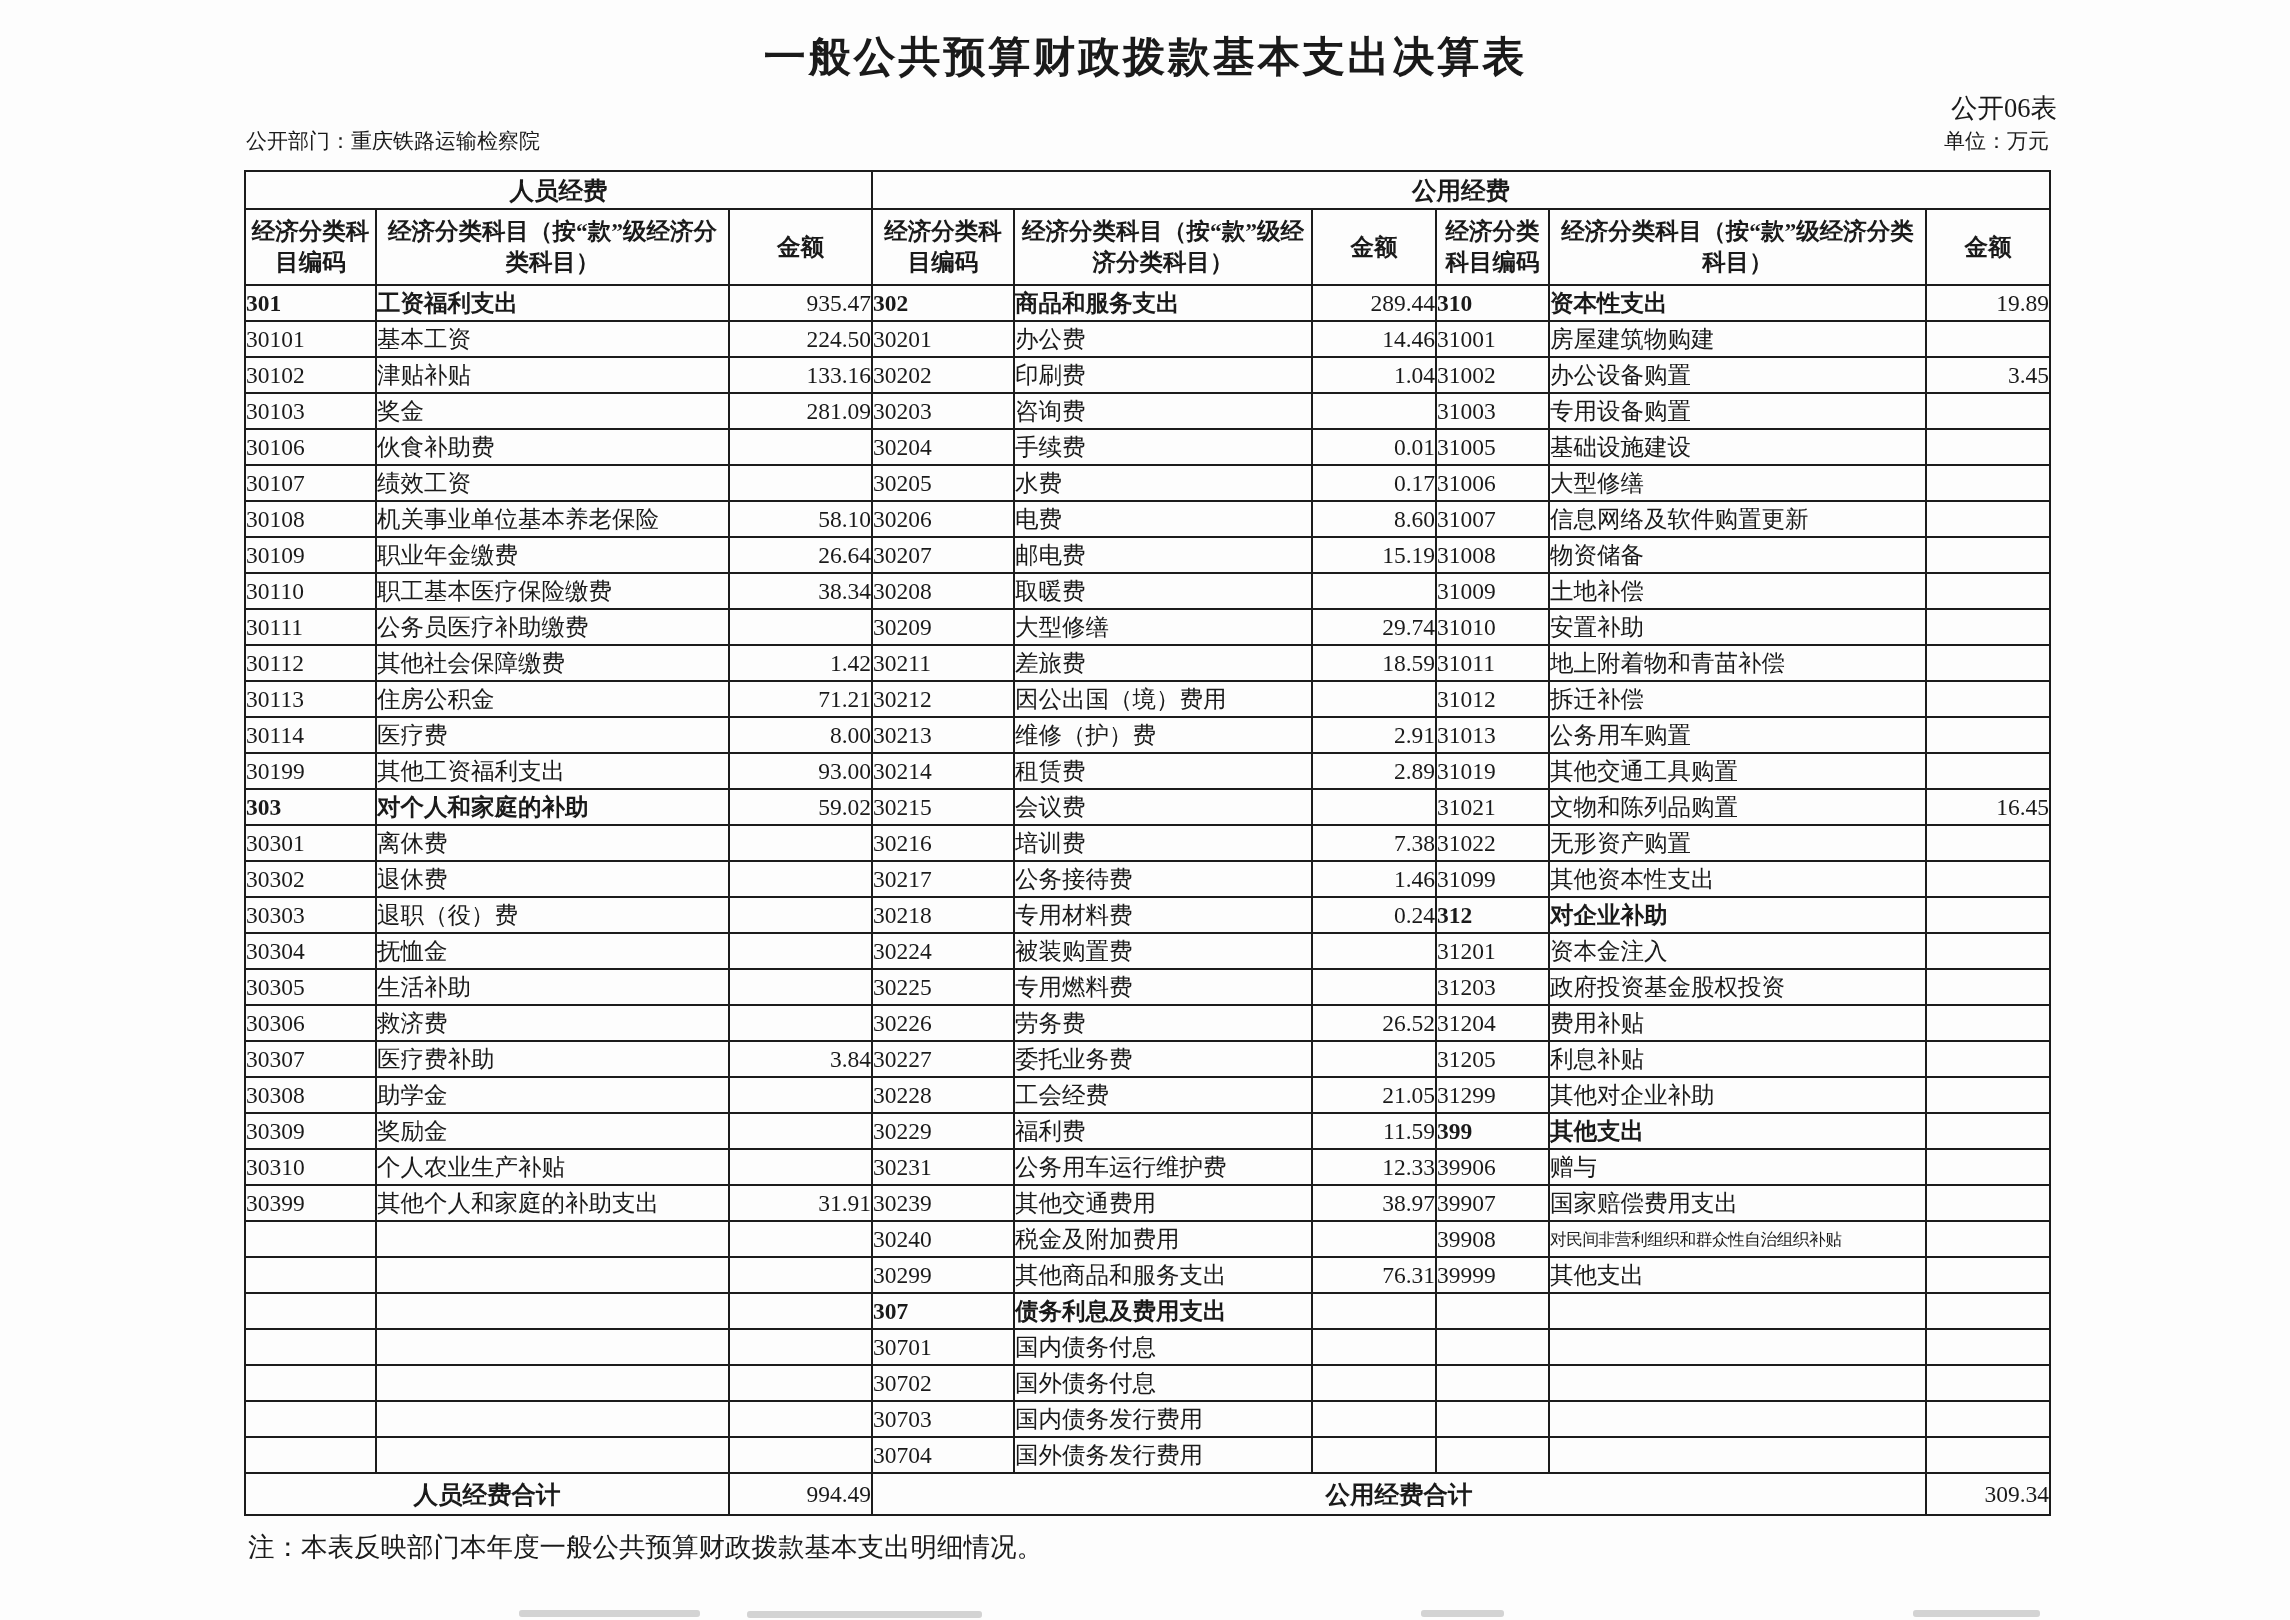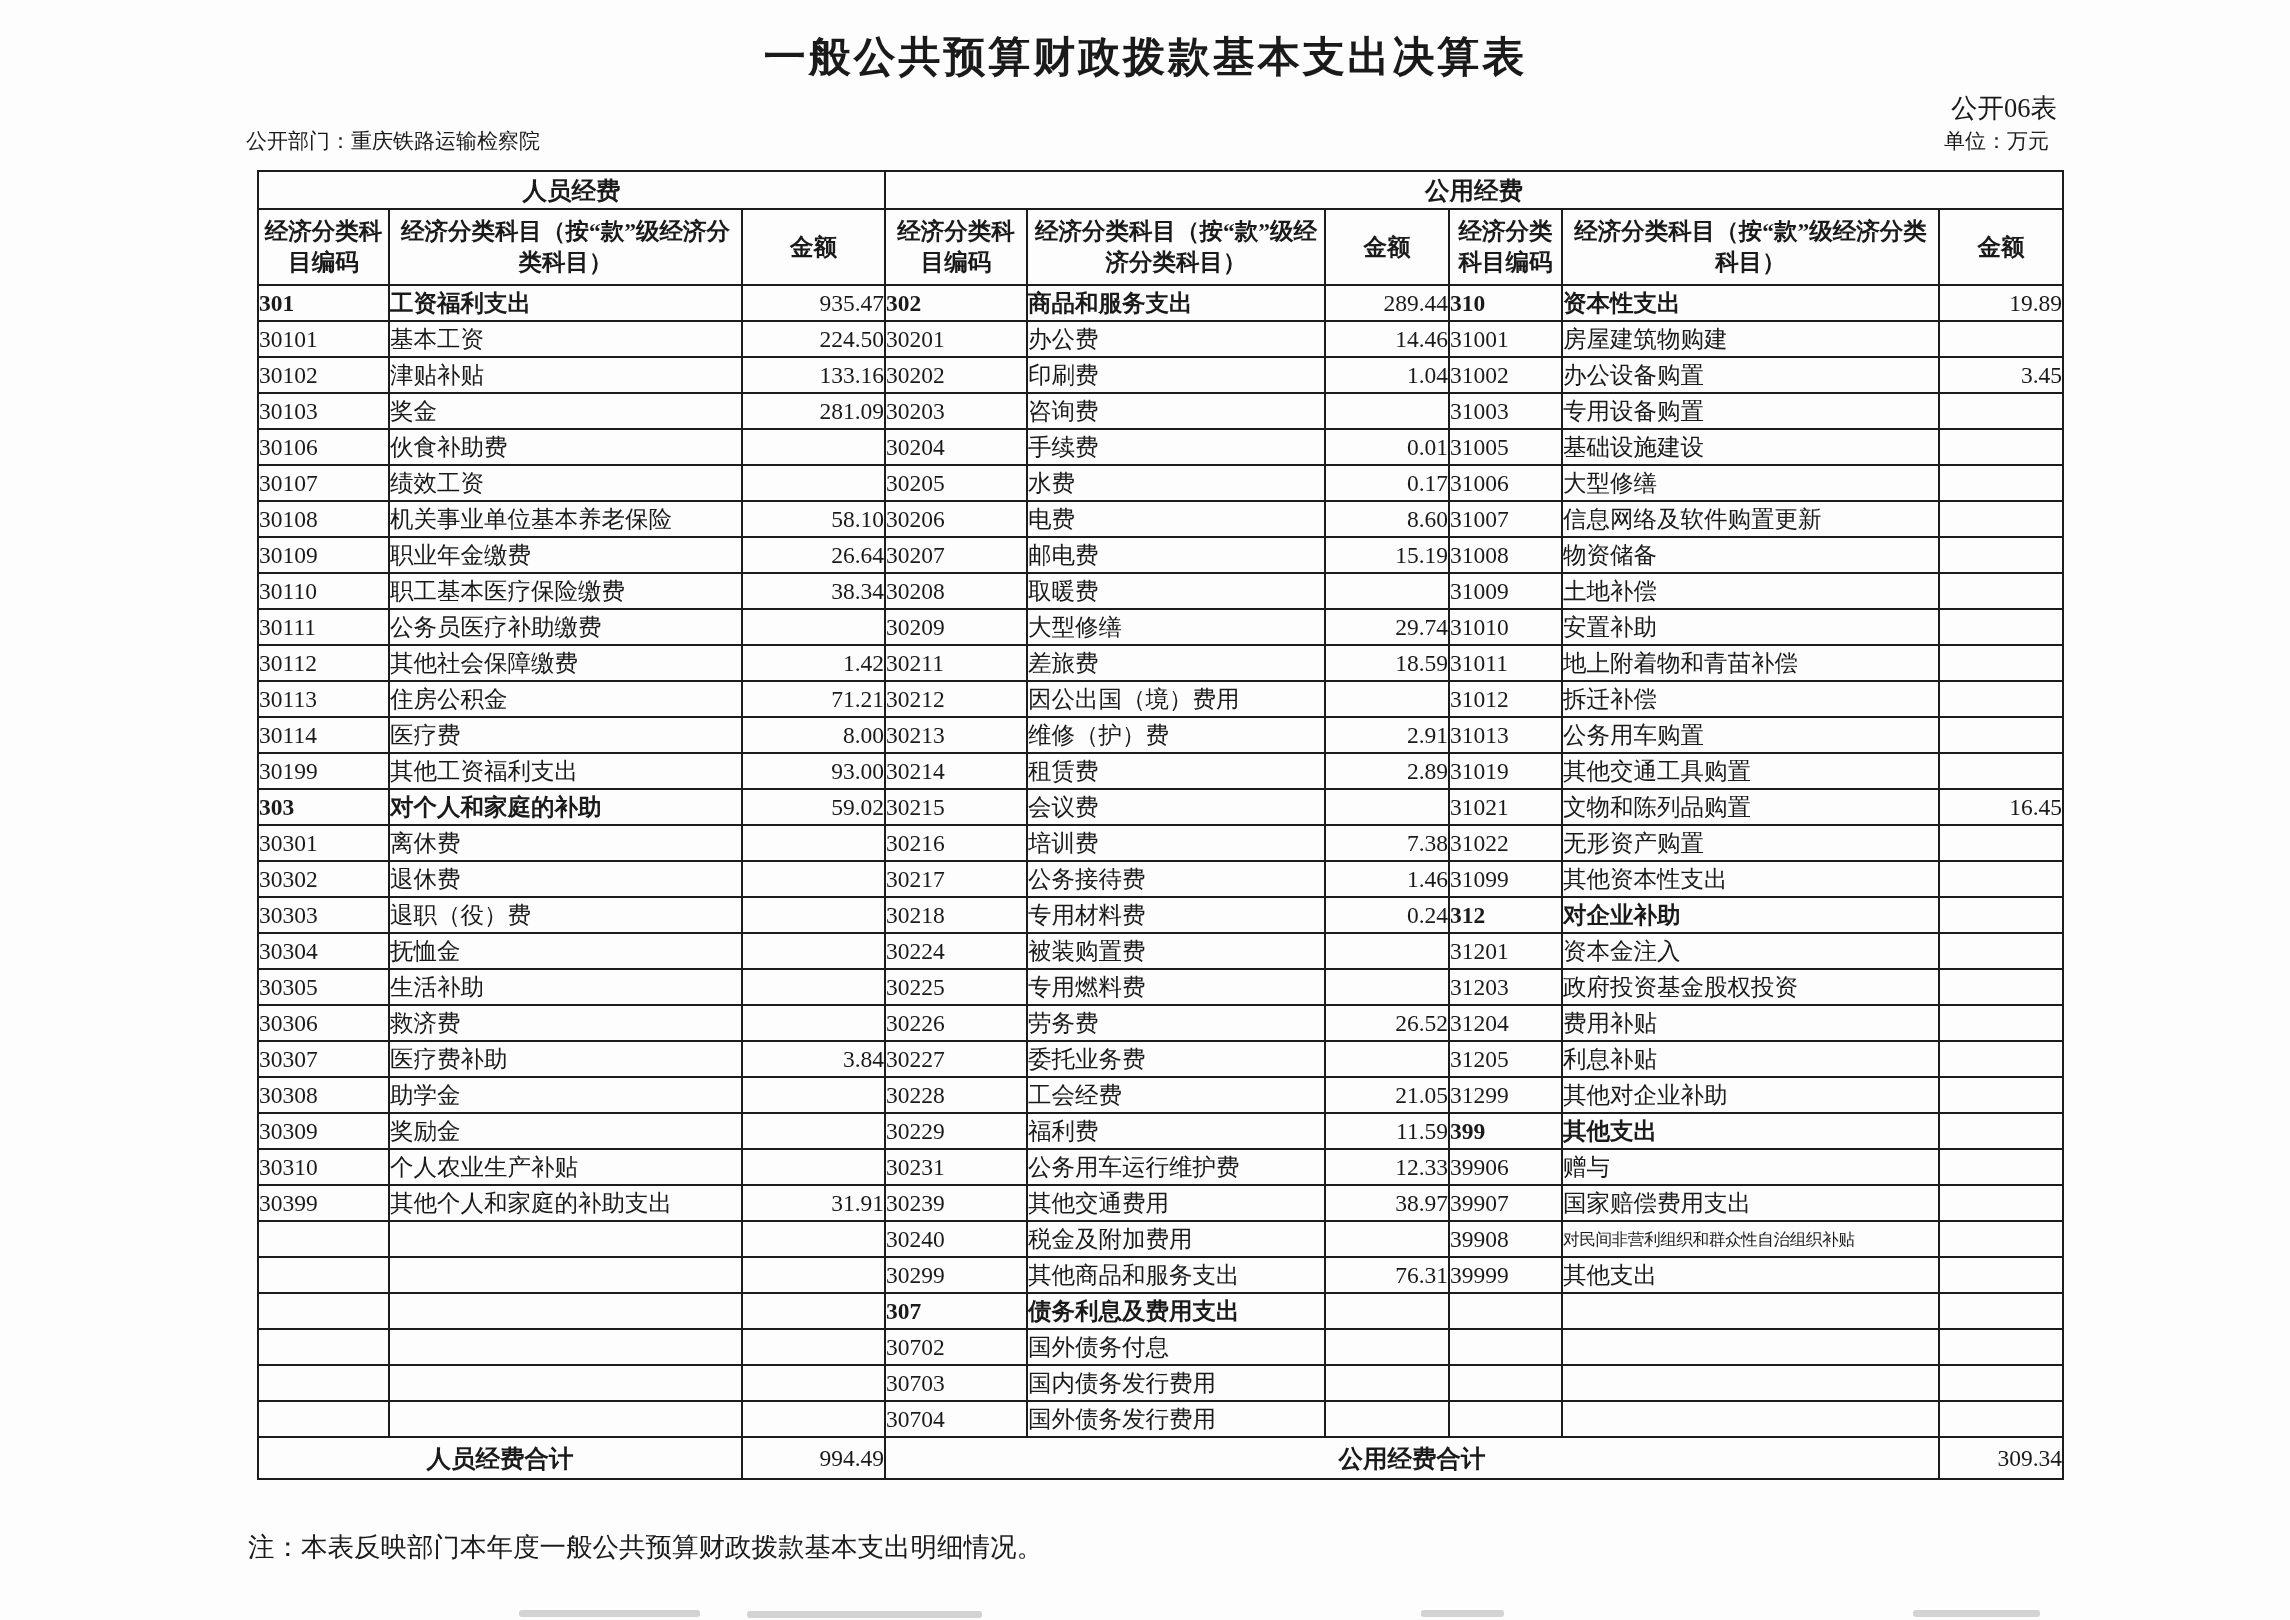--- a/index.html
+++ b/index.html
@@ -27,21 +27,21 @@
   }
   table.budget{
     position:absolute;left:244px;top:170px;width:1806px;
     border-collapse:collapse;table-layout:fixed;
     font-size:23.5px;
   }
   table.budget th,table.budget td{
     border:2px solid #1c1c1c;
     padding:0;overflow:hidden;white-space:nowrap;
   }
-  table.budget{border:2.9px solid #151515;margin-left:13px;}
+  table.budget{border:2.9px solid #151515;}
   tr.gh th{height:36px;font-size:24.5px;font-weight:bold;text-align:center;}
   tr.ch th{height:74px;font-weight:bold;text-align:center;white-space:normal;line-height:1.3;padding:0 3.9px;}
   tbody tr{height:36px;}
   td.code{text-align:left;padding-left:9.8px;}
   td.name{text-align:left;padding-left:7.8px;}
   td.amt{text-align:right;padding-right:7.8px;}
   td.b{font-weight:bold;}
   td.small{font-size:16.7px;letter-spacing:-0.5px;}
   tr.totals{height:42px;}
   tr.totals td{border-top:2.9px solid #151515;}
@@ -416,20 +416,31 @@
     <td class="name b">债务利息及费用支出</td>
     <td class="amt"></td>
     <td class="code"></td>
     <td class="name"></td>
     <td class="amt"></td>
   </tr>
         <tr>
     <td class="code"></td>
     <td class="name"></td>
     <td class="amt"></td>
+    <td class="code">30701</td>
+    <td class="name">国内债务付息</td>
+    <td class="amt"></td>
+    <td class="code"></td>
+    <td class="name"></td>
+    <td class="amt"></td>
+  </tr>
+        <tr>
+    <td class="code"></td>
+    <td class="name"></td>
+    <td class="amt"></td>
     <td class="code">30702</td>
     <td class="name">国外债务付息</td>
     <td class="amt"></td>
     <td class="code"></td>
     <td class="name"></td>
     <td class="amt"></td>
   </tr>
         <tr>
     <td class="code"></td>
     <td class="name"></td>

